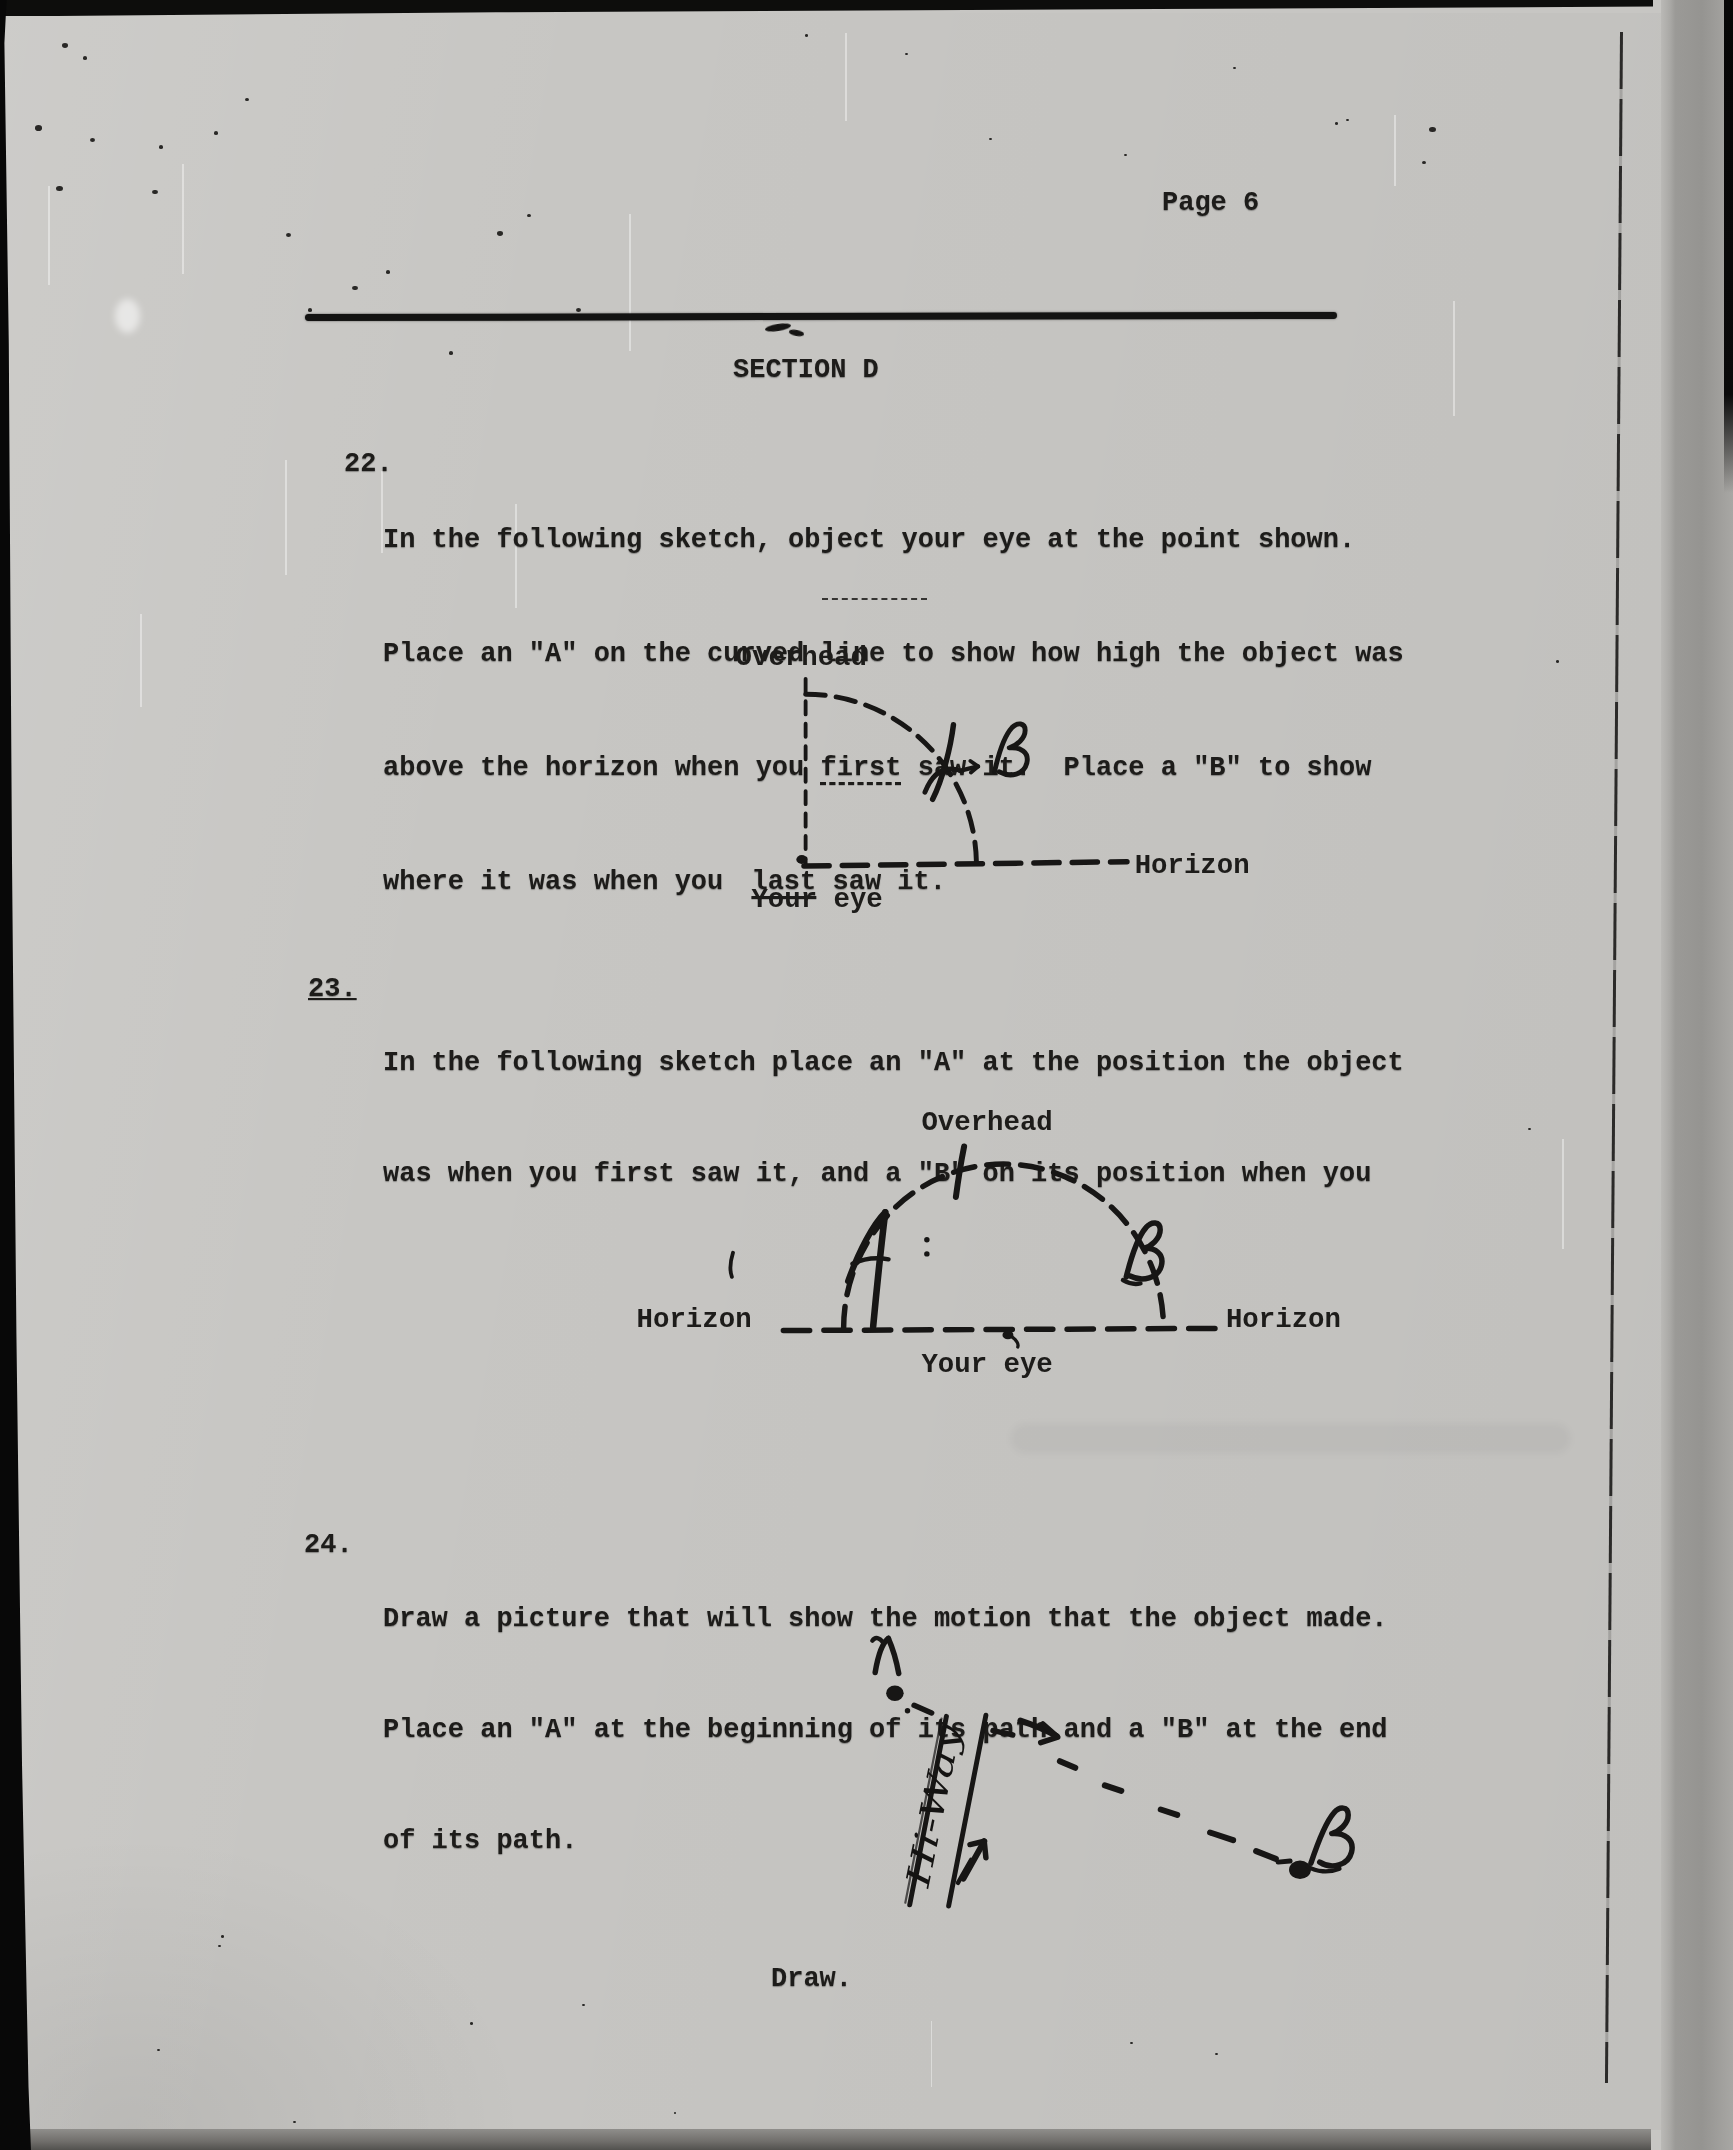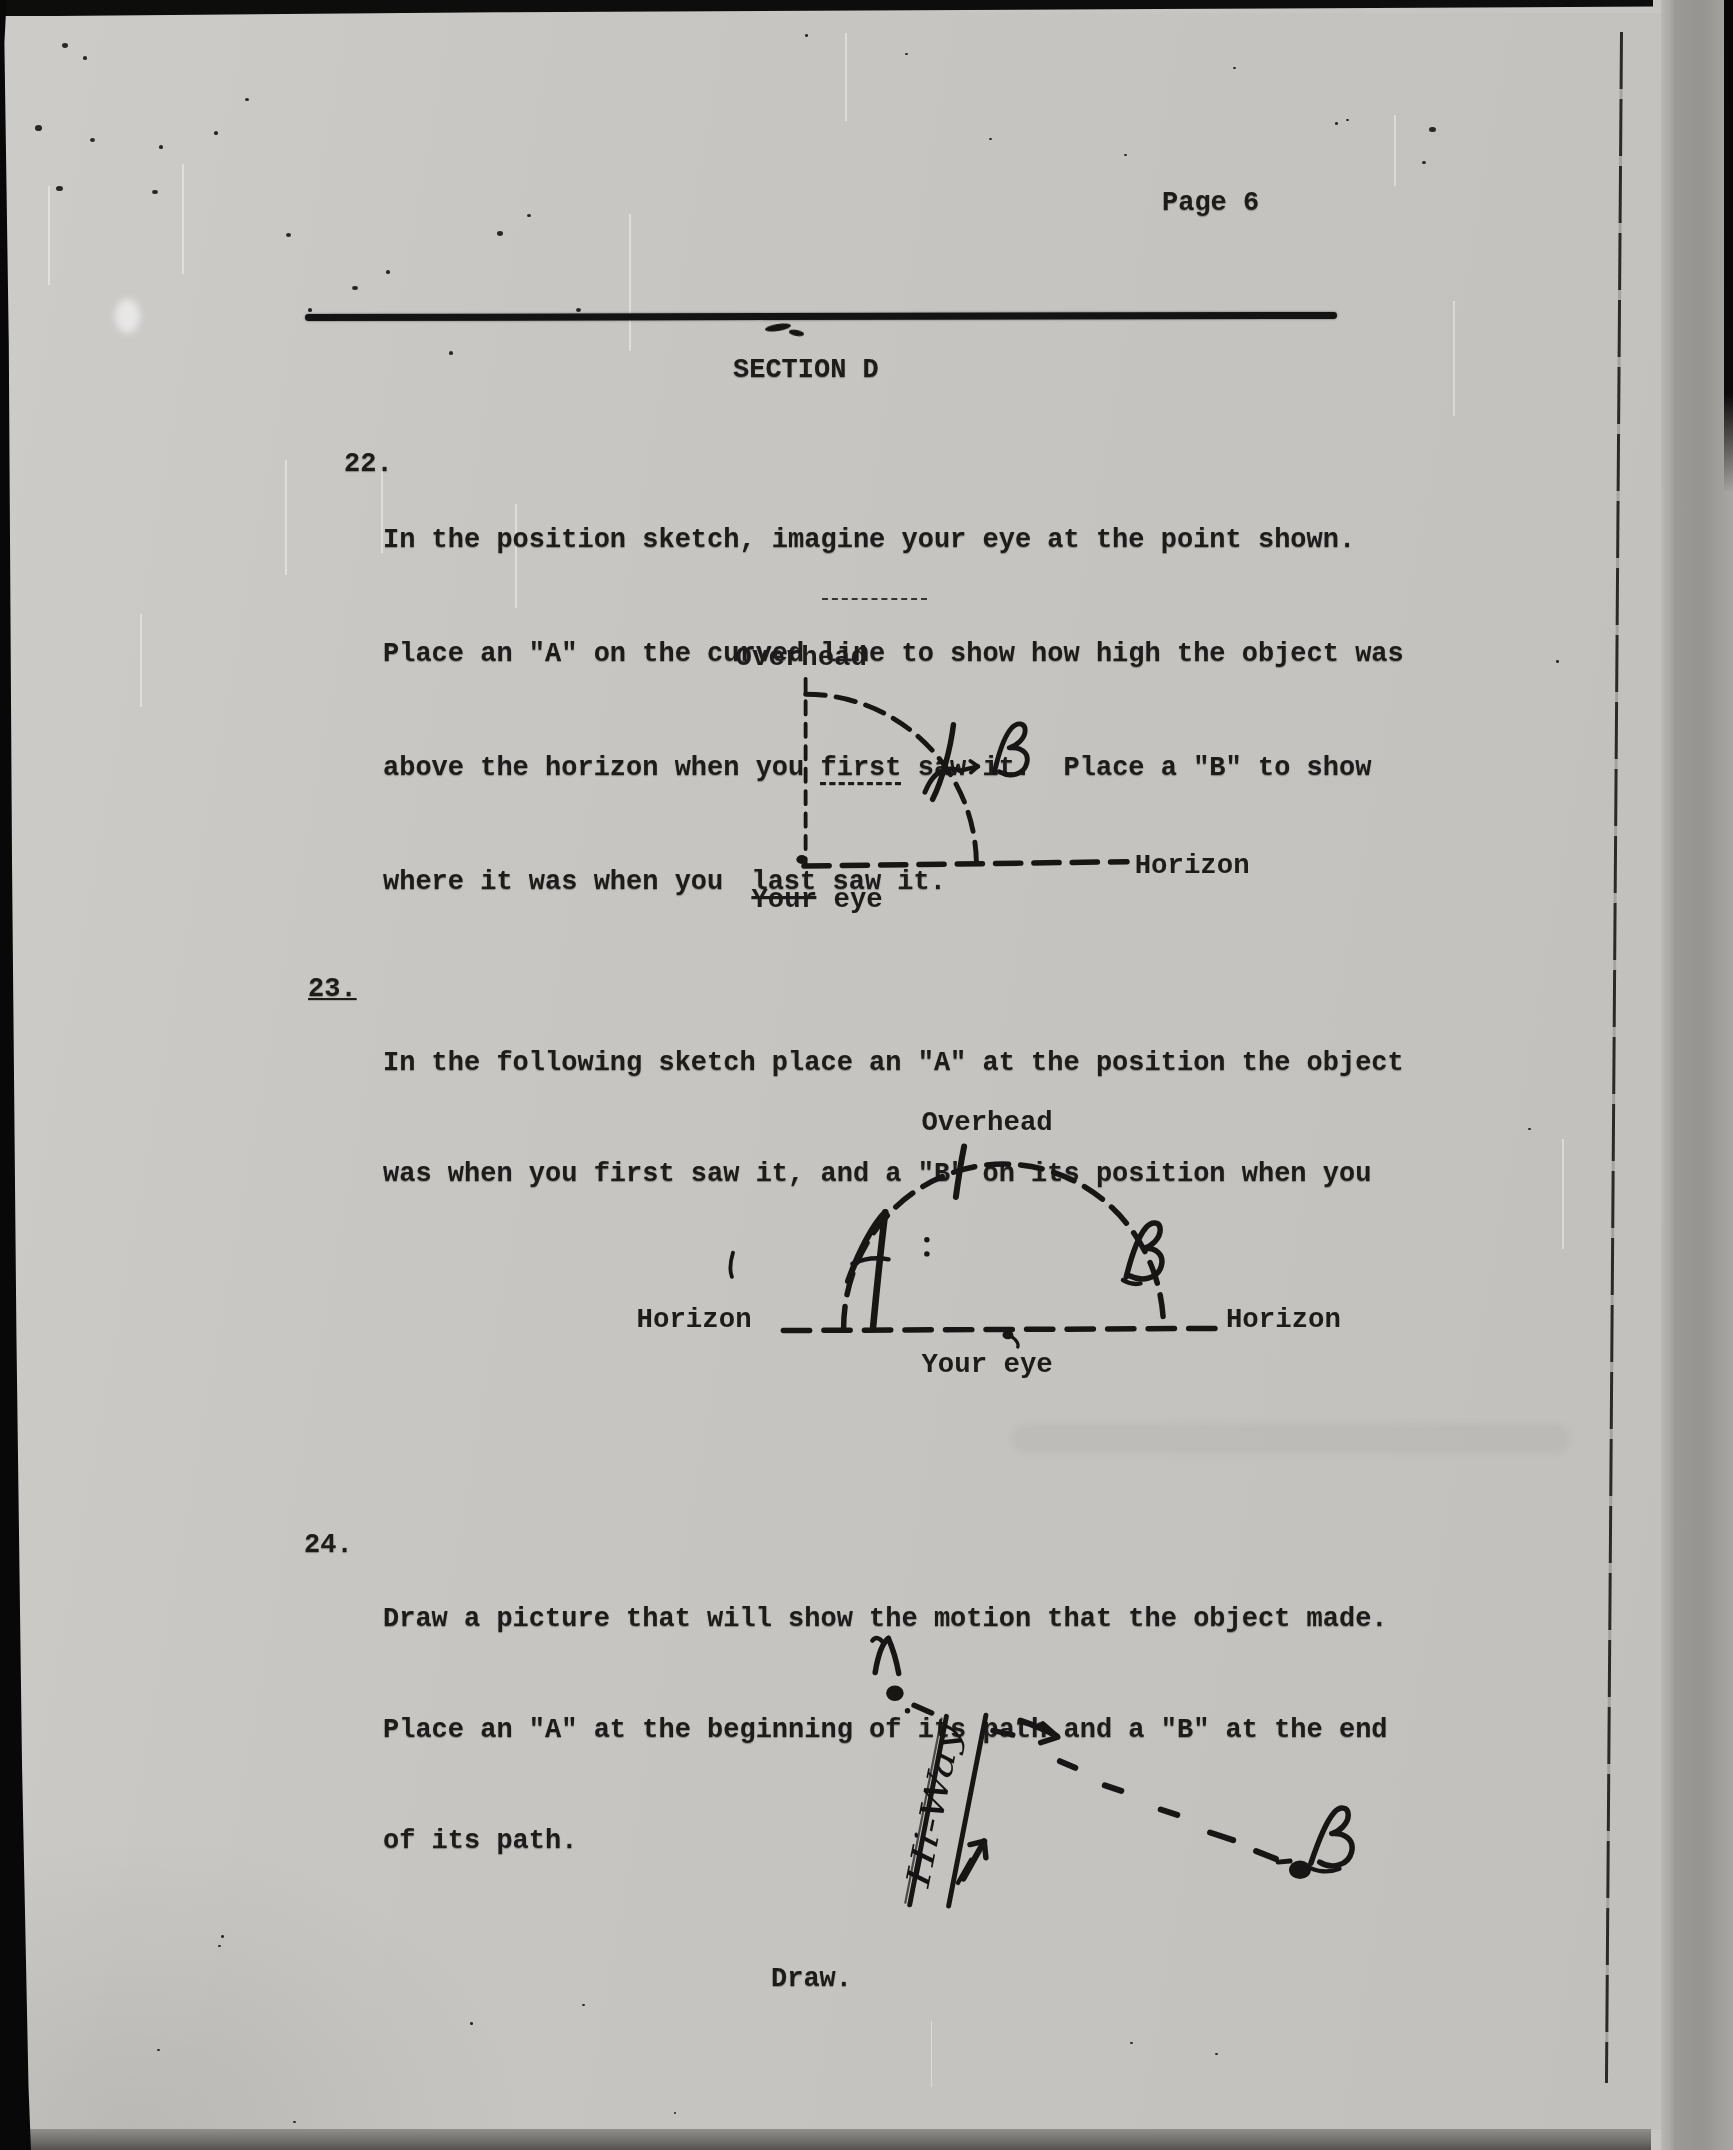--- a/index.html
+++ b/index.html
@@ -137,21 +137,21 @@
   </div>
 
 <div class="abs typed t50" style="left:1162px;top:184px;">Page 6</div>
 <div class="abs rule"></div>
 <div class="abs rule-mark" style="left:765px;top:324px;width:26px;height:7.1px;transform:rotate(-9deg);filter:blur(0.3px);"></div>
 <div class="abs rule-mark" style="left:789px;top:330px;width:15.3px;height:5.5px;transform:rotate(11deg);filter:blur(0.3px);"></div>
 <div class="abs typed t50" style="left:733px;top:351px;">SECTION D</div>
 
 <div class="abs typed qblock lh70" style="left:308px;top:445px;margin-left:36px;">22.</div>
 <div class="abs typed qblock lh70" style="left:383px;top:445px;">
-  <div>In the position sketch, imagine your eye at the point shown.</div>
+  <div>In the following sketch, object your eye at the point shown.</div>
   <div>Place an "A" on the curved line to show how high the object was</div>
   <div><span>above the horizon when you </span><span class="u-dash">first</span><span> saw it.  Place a "B" to show</span></div>
   <div><span>where it was when you </span><span class="u-solid">last</span><span> saw it.</span></div>
 </div>
 <div class="abs dash-under" style="left:822px;top:598px;width:105px;height:0;"></div>
 
 <svg class="abs blurish" style="left:712px;top:603px;" width="646" height="340" viewBox="1300 1100 1180 620">
   <text class="svgtyped" x="1343" y="1212">Overhead</text>
   <line class="ink" x1="1471" y1="1238" x2="1471" y2="1576" stroke-width="7" stroke-dasharray="24 17"></line>
   <path class="ink" d="M 1471 1266 A 312 312 0 0 1 1783 1578" stroke-width="9" stroke-dasharray="36 20"></path>

